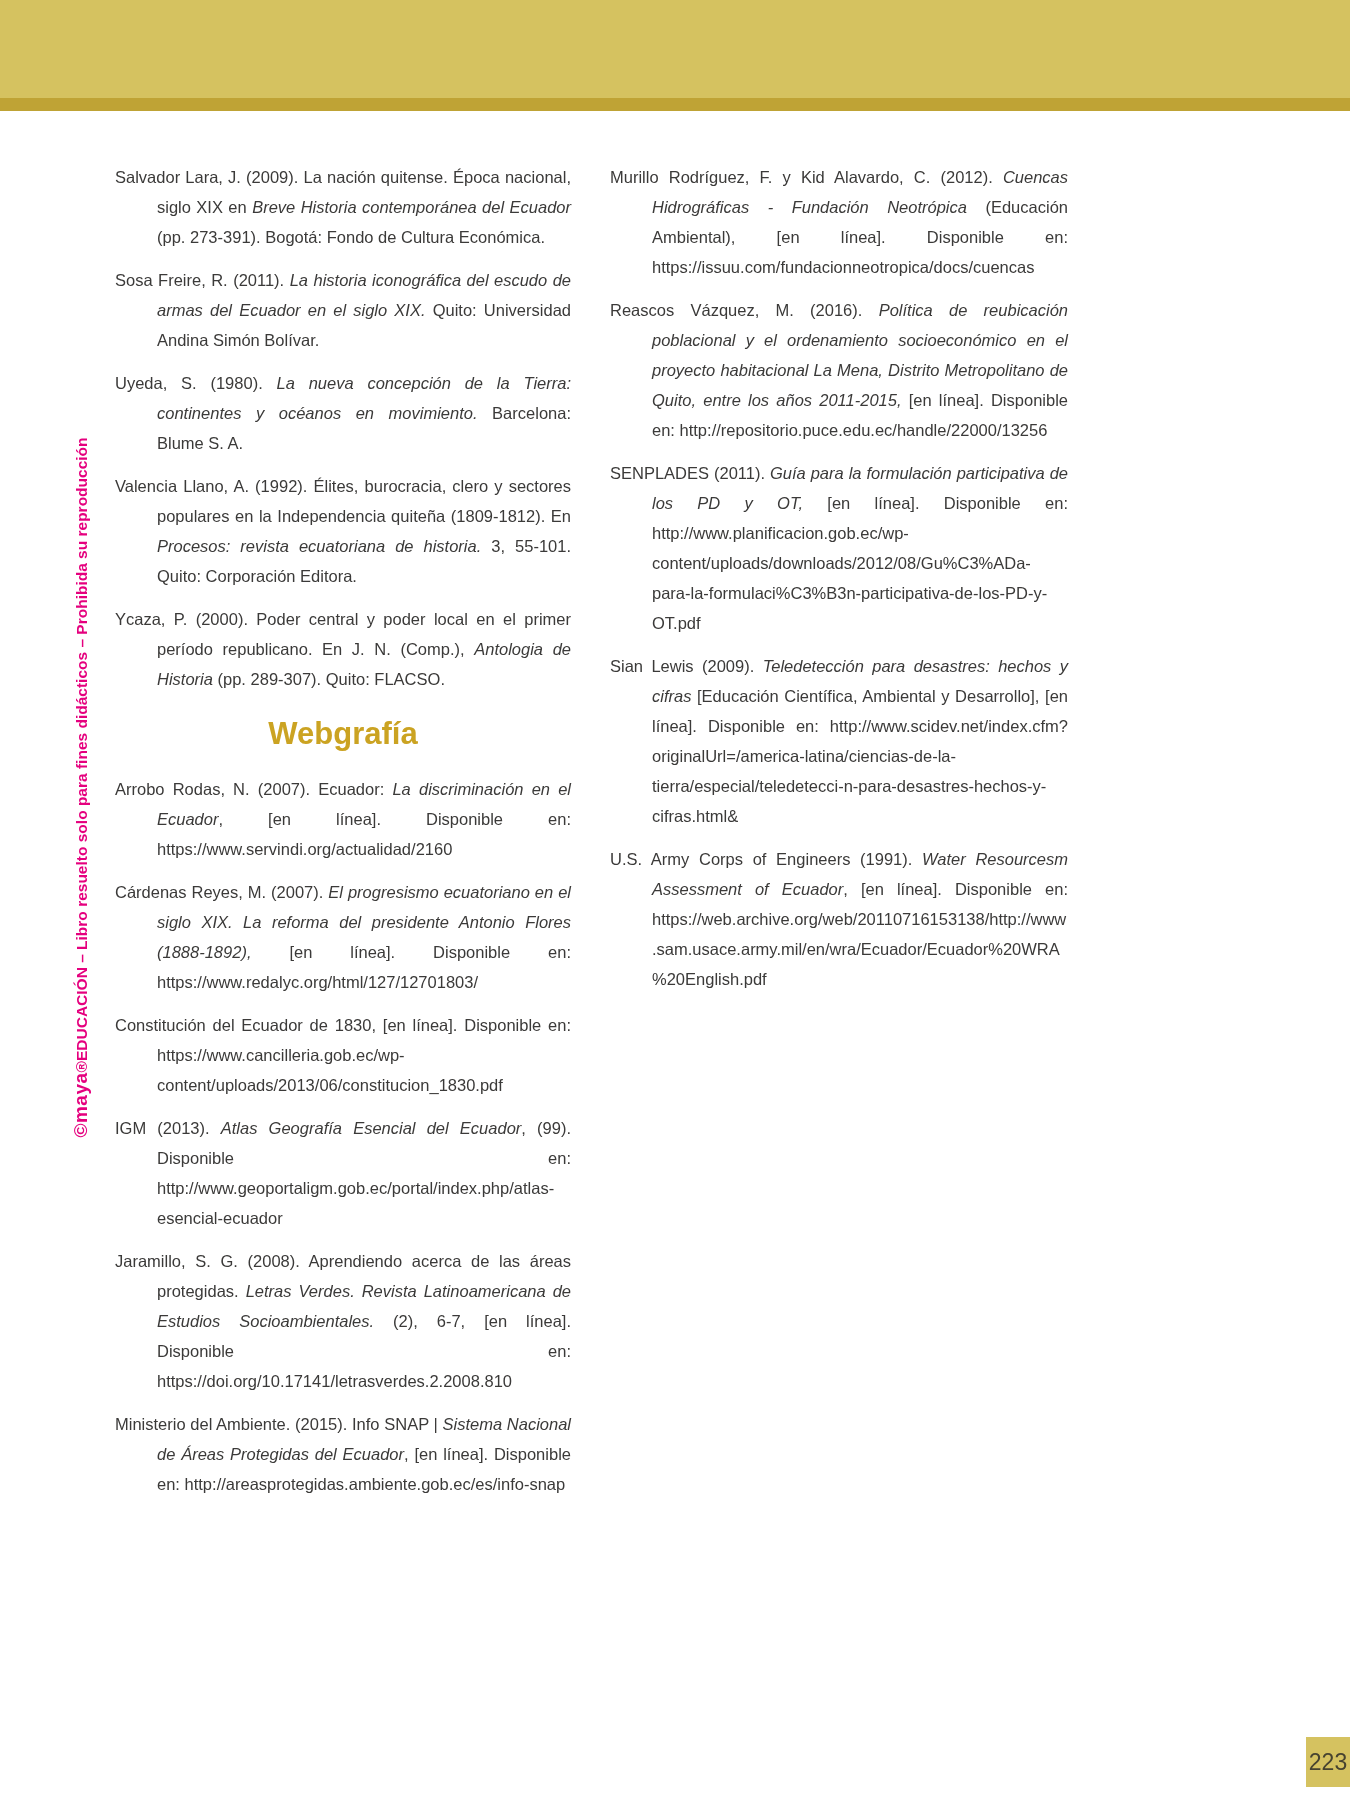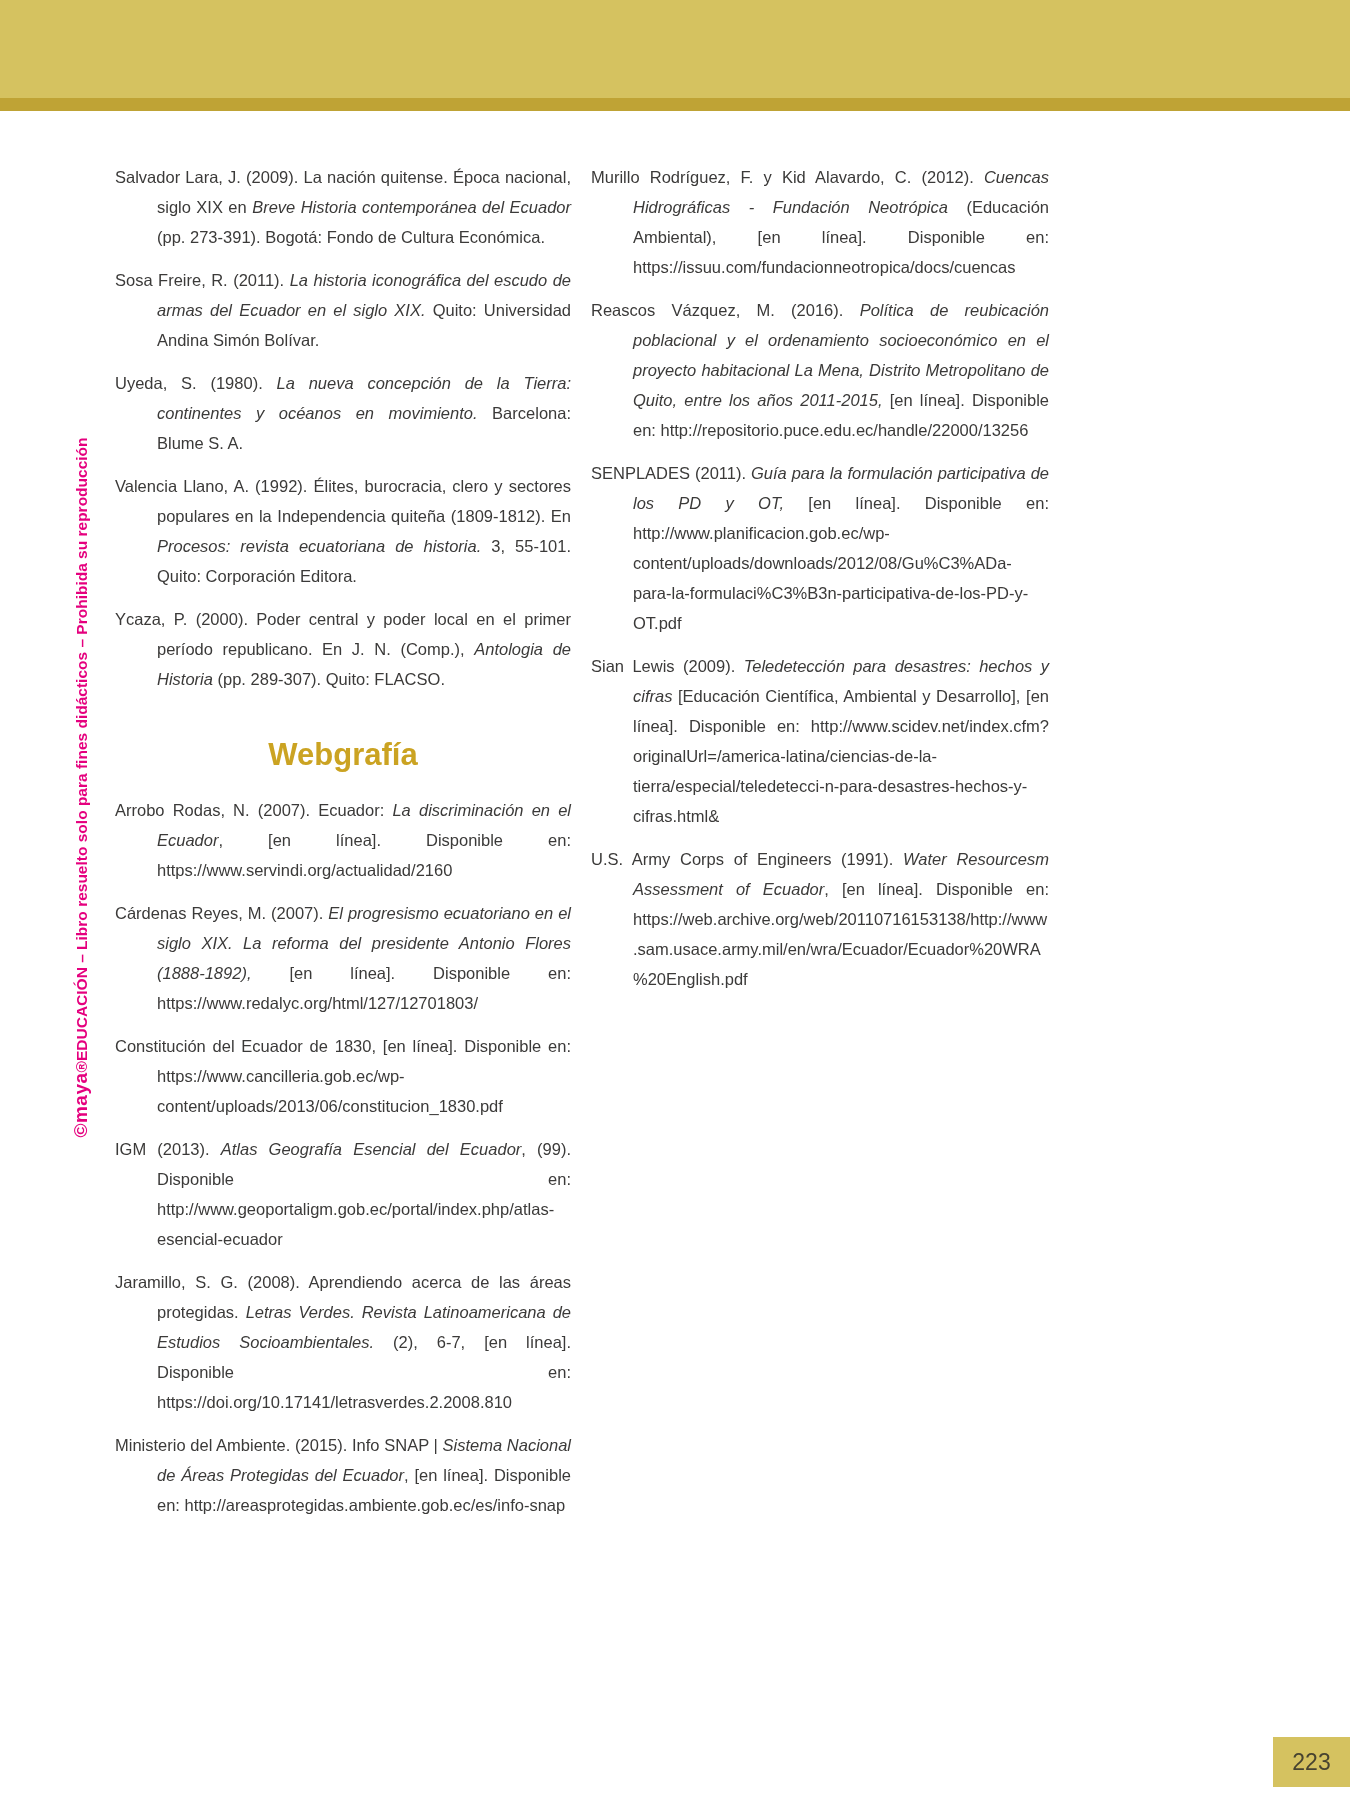--- a/index.html
+++ b/index.html
@@ -42,46 +42,46 @@
   }
   .side-rest {
     font-weight: bold;
     font-size: 15.5px;
   }
   .col {
     position: absolute;
     top: 162px;
   }
   .col-left { left: 115px; width: 456px; }
-  .col-right { left: 591px; width: 458px; }
+  .col-right { left: 610px; width: 458px; }
   .ref {
     margin: 0 0 13px 0;
     font-size: 16.5px;
     line-height: 30px;
     text-align: justify;
     padding-left: 42px;
     text-indent: -42px;
     color: var(--text, #3b3a39);
     overflow-wrap: break-word;
   }
   .ref .it { font-style: italic; }
   .webgrafia {
-    margin: 43px 0 22px 0;
+    margin: 22px 0 22px 0;
     text-align: center;
     font-size: 31px;
     font-weight: bold;
     color: var(--heading-gold, #cba322);
     padding: 0;
     text-indent: 0;
   }
   .page-num-box {
     position: absolute;
     right: 0;
     top: 1737px;
-    width: 77px;
+    width: 44px;
     height: 50px;
     background: var(--page-box-bg, #d5c260);
     display: flex;
     align-items: center;
     justify-content: center;
   }
   .page-num {
     font-size: 23px;
     color: var(--page-box-text, #474330);
   }

